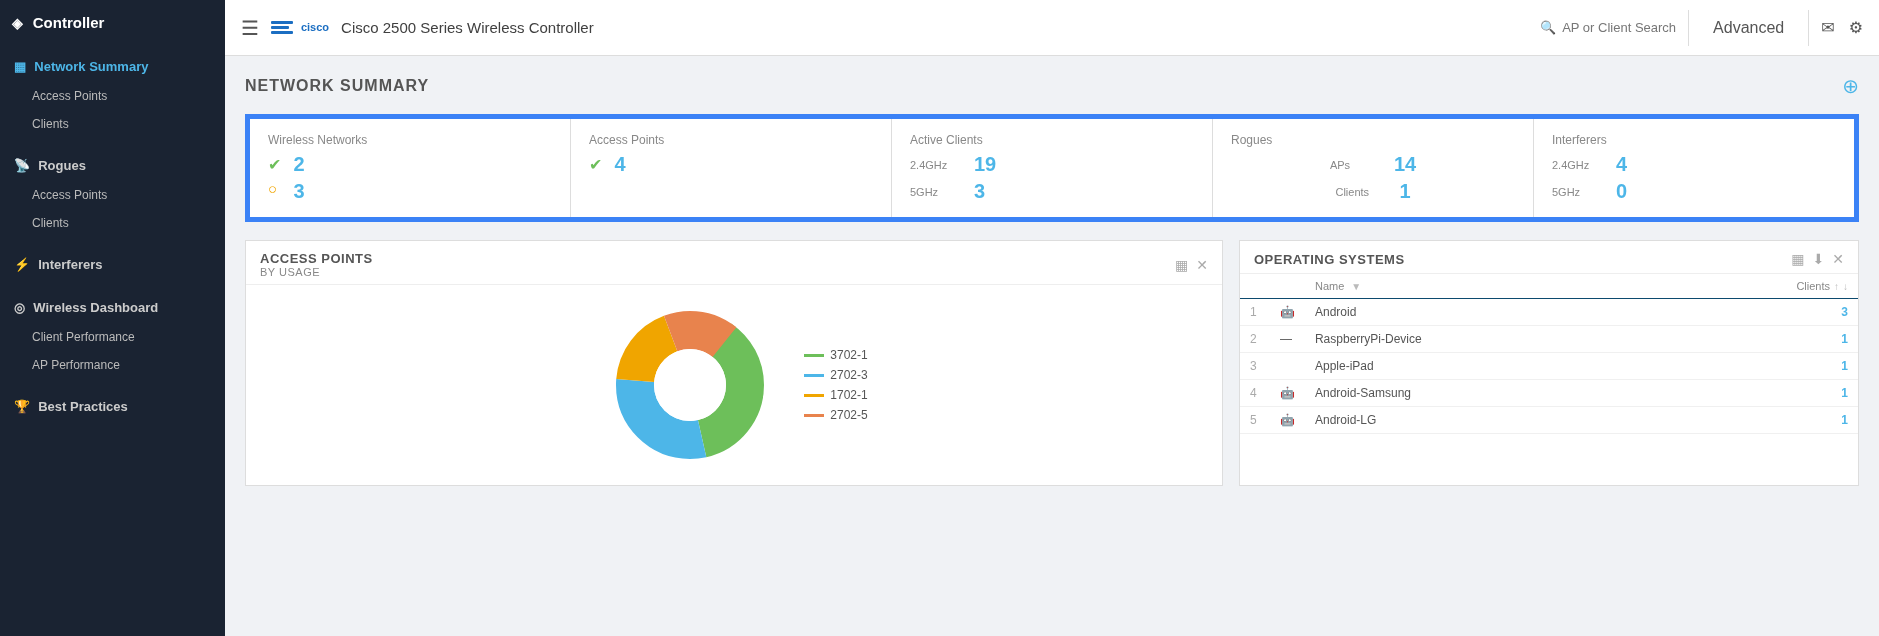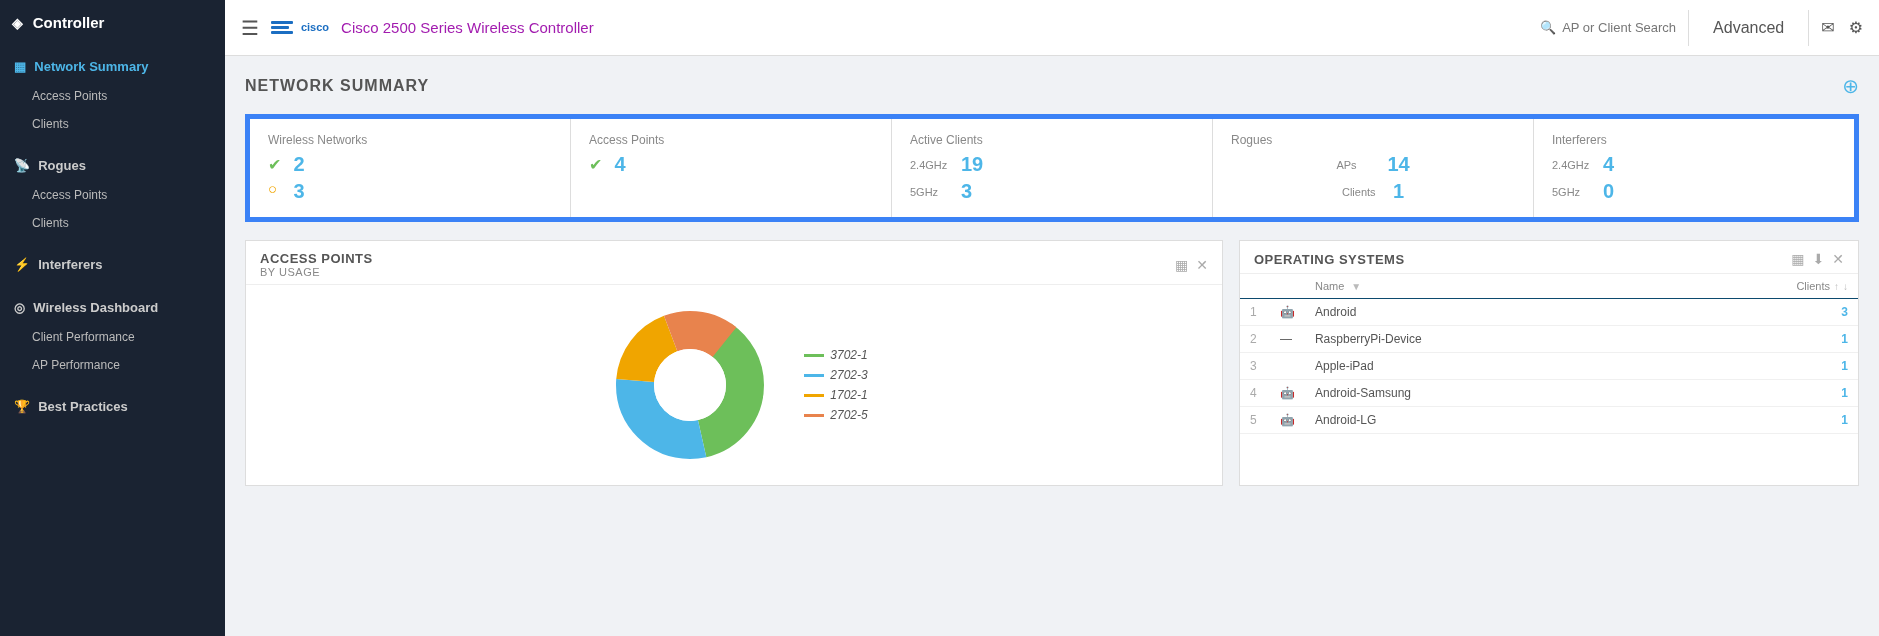--- a/index.html
+++ b/index.html
@@ -96,21 +96,21 @@
     .cisco-bar {
       height: 3px;
       background: #1b6ec2;
       border-radius: 1px;
     }
     .cisco-bar:nth-child(1) { width: 22px; }
     .cisco-bar:nth-child(2) { width: 18px; }
     .cisco-bar:nth-child(3) { width: 22px; }
     .topbar-title {
       font-size: 15px;
-      color: #a21caf;
+      color: #404040;
       font-weight: normal;
     }
     .topbar-spacer { flex: 1; }
     .topbar-search {
       display: flex;
       align-items: center;
       gap: 6px;
       color: #777;
       font-size: 13px;
       cursor: pointer;
@@ -196,21 +196,21 @@
     }
     .summary-card-values {
       display: flex;
       flex-direction: column;
       gap: 4px;
     }
     .check-icon { color: #6dbf5a; font-size: 16px; }
     .summary-row {
       display: flex;
       align-items: center;
-      gap: 6px;
+      gap: 19px;
     }
     .summary-label {
       font-size: 11px;
       color: #888;
       min-width: 45px;
     }
     .summary-num {
       font-size: 20px;
       font-weight: bold;
       color: #4db6e8;
@@ -255,21 +255,20 @@
       color: #aaa;
       font-size: 14px;
     }
     .widget-control { cursor: pointer; }
     .widget-body {
       flex: 1;
       padding: 10px;
       display: flex;
       align-items: center;
       justify-content: center;
-      font-style: italic;
     }
 
     
     .donut-container {
       display: flex;
       align-items: center;
       gap: 24px;
     }
     .donut-legend {
       display: flex;

